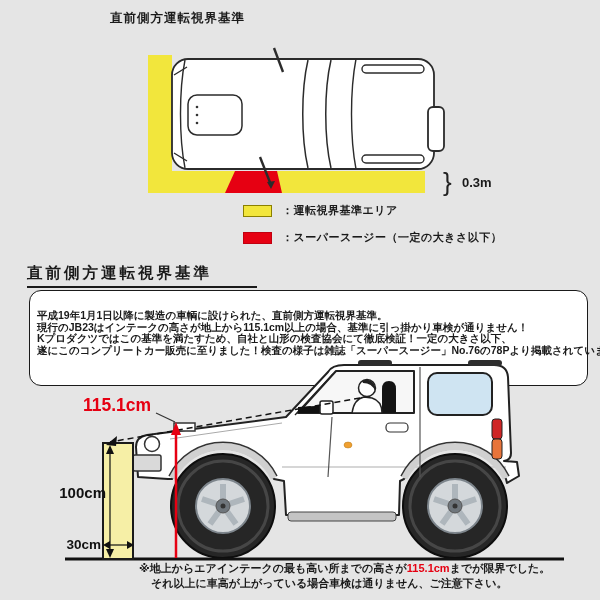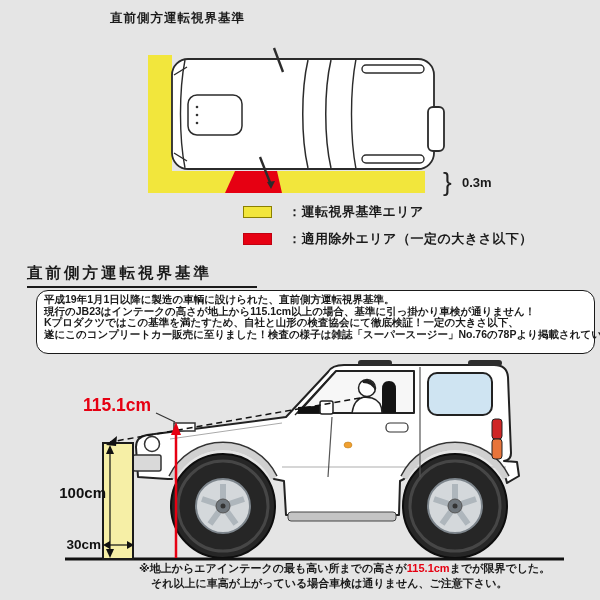--- a/index.html
+++ b/index.html
@@ -5,25 +5,25 @@
   html,body{margin:0;padding:0;background:#fff;}
   .page{position:relative;width:600px;height:600px;background:#e5e5e5;overflow:hidden;
         font-family:"Liberation Sans","DejaVu Sans",sans-serif;color:#1a1a1a;}
   .abs{position:absolute;}
   .top-title{left:110px;top:10px;font-size:12.5px;font-weight:bold;letter-spacing:1px;}
   svg text{font-family:"Liberation Sans","DejaVu Sans",sans-serif;}
   .legend-row{position:absolute;display:flex;align-items:center;}
   .legend-chip{width:27px;height:10px;display:inline-block;}
   .chip-yellow{background:#F2E63C;border:1px solid #8B8000;}
   .chip-red{background:#E60012;border:1px solid #c00010;}
-  .legend-label{font-size:13px;font-weight:bold;margin-left:16px;letter-spacing:0.5px;}
+  .legend-label{font-size:11px;font-weight:bold;margin-left:10px;letter-spacing:0.5px;}
   .mid-heading{left:27px;top:263px;font-size:15.5px;font-weight:bold;letter-spacing:3px;
                display:inline-block;padding:0 45px 2px 0;border-bottom:2px solid #1a1a1a;}
-  .desc-box{left:36px;top:290px;width:543px;height:56px;border:1.5px solid #1a1a1a;
-            border-radius:12px;padding:3px 7px;background:#fff;}
+  .desc-box{left:29px;top:290px;width:543px;height:56px;border:1.5px solid #1a1a1a;
+            border-radius:12px;padding:19px 7px;background:#fff;}
   .desc-box p{margin:0;font-size:10.5px;font-weight:bold;line-height:11.6px;white-space:nowrap;}
   .note{font-size:11px;font-weight:bold;white-space:nowrap;}
   .note-line1{left:139px;top:561px;}
   .note-line2{left:151px;top:576px;text-align:center;}
   .hl-red{color:#E60012;}
 </style>
 </head>
 <body>
 
 <div class="page">
@@ -59,21 +59,21 @@
     <text x="303" y="146" font-size="26" fill="#222">}</text>
     <text x="322" y="142" font-size="13" font-weight="bold" fill="#1a1a1a">0.3m</text>
   </svg>
 
   <div class="legend-row" style="left:243px;top:203px;">
     <span class="legend-chip chip-yellow"></span>
     <span class="legend-label">：運転視界基準エリア</span>
   </div>
   <div class="legend-row" style="left:243px;top:230px;">
     <span class="legend-chip chip-red"></span>
-    <span class="legend-label">：適用除外エリア（一定の大きさ以下）</span>
+    <span class="legend-label">：スーパースージー（一定の大きさ以下）</span>
   </div>
 
   <div class="abs mid-heading">直前側方運転視界基準</div>
   <div class="abs desc-box">
     <p>平成19年1月1日以降に製造の車輌に設けられた、直前側方運転視界基準。</p>
     <p>現行のJB23はインテークの高さが地上から115.1cm以上の場合、基準に引っ掛かり車検が通りません！</p>
     <p>Kプロダクツではこの基準を満たすため、自社と山形の検査協会にて徹底検証！一定の大きさ以下、</p>
     <p>遂にこのコンプリートカー販売に至りました！検査の様子は雑誌「スーパースージー」No.76の78Pより掲載されています</p>
   </div>
 

